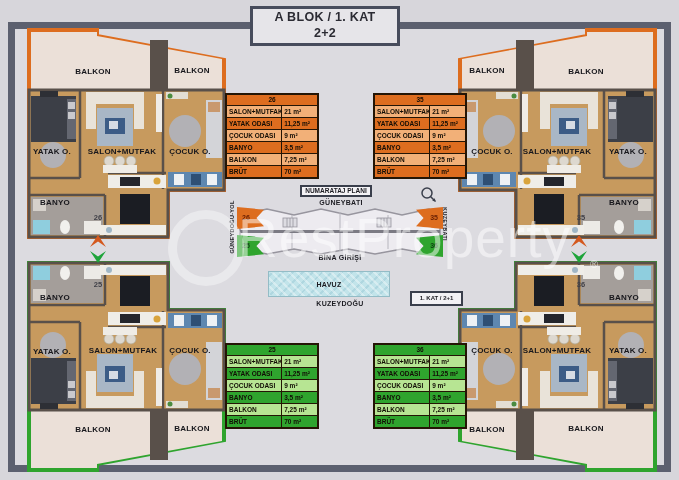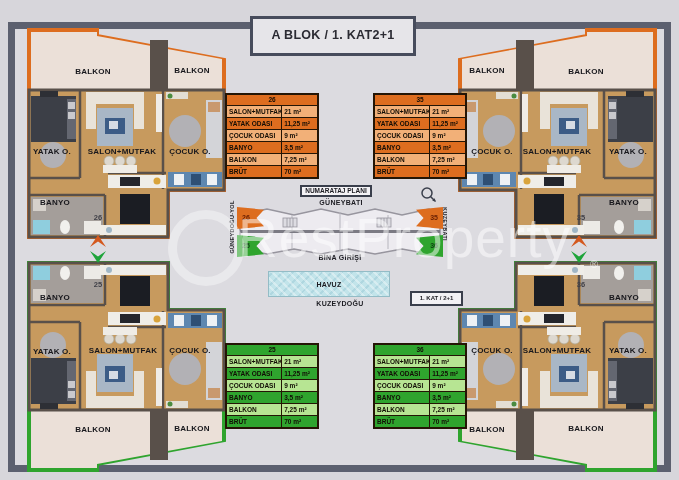--- a/index.html
+++ b/index.html
@@ -4,22 +4,22 @@
 <style>
   html,body{margin:0;padding:0;background:#d7d6db;}
   .stage{position:relative;width:679px;height:480px;background:#d7d6db;overflow:hidden;
          font-family:"Liberation Sans",sans-serif;}
   .abs{position:absolute;}
   
   .inner-bg{left:15px;top:29px;width:649px;height:436px;background:#dcdbe0;}
   .site-frame{left:8px;top:22px;width:663px;height:450px;border:7px solid #5c606f;box-sizing:border-box;}
   .plan-svg{left:0;top:0;}
   
-  .title-box{left:250px;top:16px;width:166px;height:40px;background:#e6e5e9;border:3px solid #474c5c;
-             box-sizing:border-box;display:flex;flex-direction:row;align-items:center;justify-content:center;z-index:60;}
+  .title-box{left:250px;top:6px;width:150px;height:40px;background:#e6e5e9;border:3px solid #474c5c;
+             box-sizing:border-box;display:flex;flex-direction:column;align-items:center;justify-content:center;z-index:60;}
   .title-box div{font-size:12.5px;font-weight:bold;color:#2b2b33;line-height:1.25;letter-spacing:.3px;}
   
   .lbl{position:absolute;transform:translate(-50%,-50%);font-size:8px;font-weight:bold;color:#17171c;
        white-space:nowrap;letter-spacing:.2px;z-index:20;}
   .num{font-size:7.5px;color:#3f3f47;}
   
   .area-table{position:absolute;width:94px;border:2px solid #241505;box-sizing:border-box;z-index:25;
               font-size:6.5px;font-weight:bold;color:#120d05;}
   .at-header{height:10px;line-height:10px;text-align:center;border-bottom:1px solid #241505;}
   .at-row{display:flex;height:11px;line-height:11px;border-bottom:1px solid #241505;}
@@ -306,16 +306,16 @@
   <div class="chev down" style="left:571px;top:251px"></div>
 
   <div class="wm">
     <div class="wm-circle"></div>
     <div class="wm-brand">RestProperty</div>
     <div class="wm-reg">®</div>
   </div>
 
   <div class="abs title-box">
     <div>A BLOK / 1. KAT</div>
-    <div>2+1</div>
+    <div>2+2</div>
   </div>
 
 </div>
 
 </body></html>

